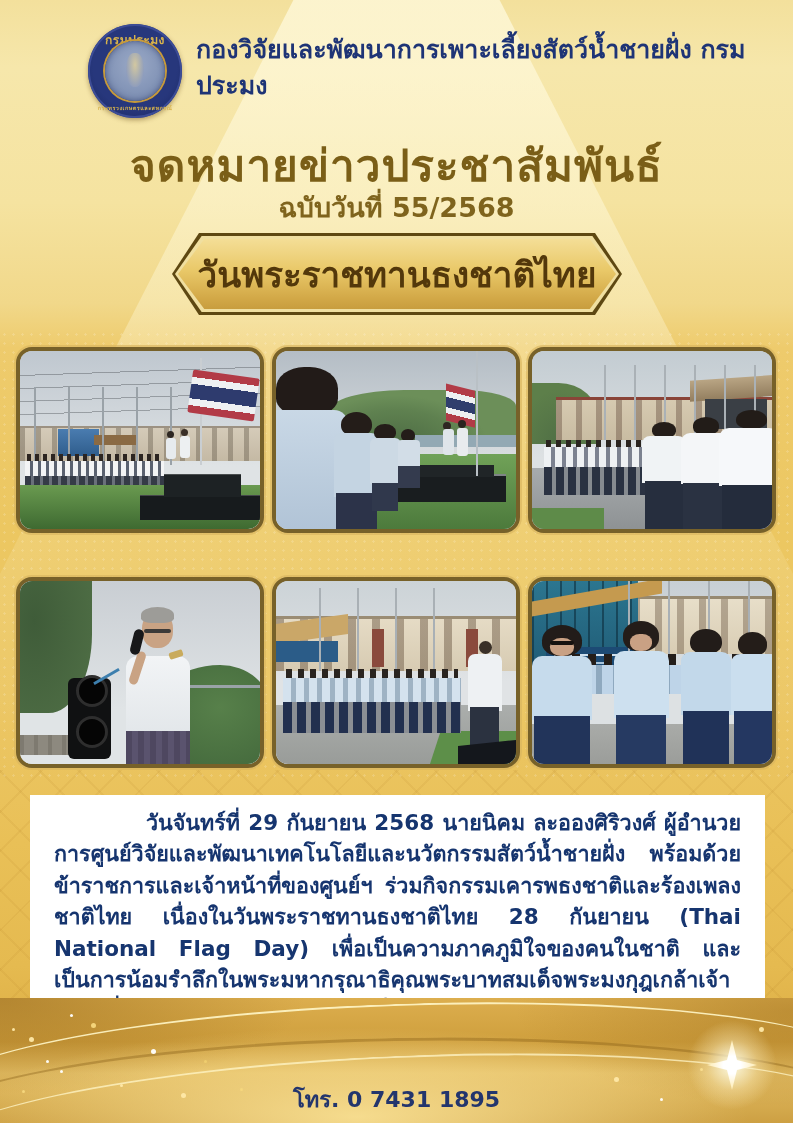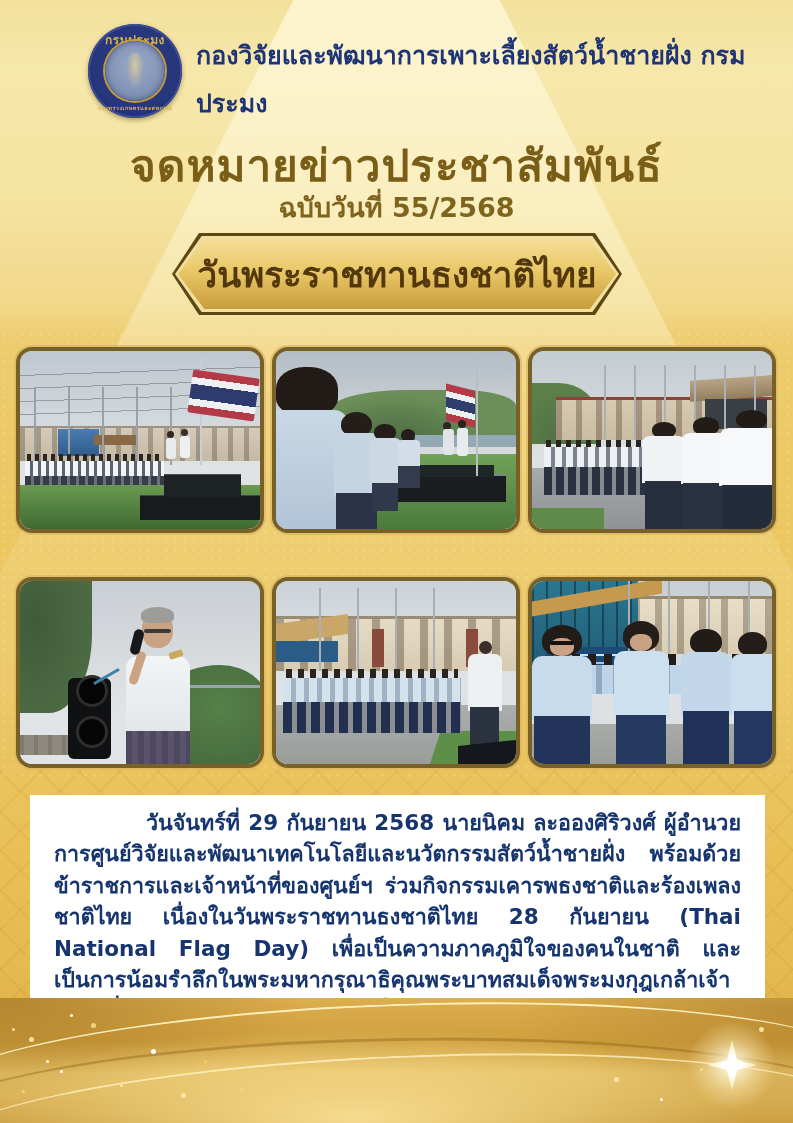--- a/index.html
+++ b/index.html
@@ -21,21 +21,21 @@
   .logo .arc{position:absolute;left:0;width:100%;text-align:center;color:#d9b44c;font-size:12px;font-weight:bold;letter-spacing:.5px;}
   .logo .arc.t{top:6px;}
   .logo .arc.b{bottom:5px;font-size:6px;transform:scale(.92);}
   .logo-inner{position:absolute;left:17px;top:17px;width:60px;height:60px;border-radius:50%;
     background:radial-gradient(circle at 50% 40%,#9aa9c6 0%,#7e90b4 70%,#6b7da3 100%);
     box-shadow:0 0 0 2px #c79a3a, inset 0 0 6px rgba(20,30,80,.5);}
   .logo-figure{position:absolute;left:21px;top:12px;width:18px;height:34px;border-radius:45%;
     background:radial-gradient(ellipse at 50% 35%,#d9cb9d 0%,#8d9cbd 75%);opacity:.9;}
   .org{position:absolute;left:196px;top:32px;width:560px;color:#1e3476;font-weight:bold;}
   .org .l1{font-size:26px;line-height:38px;}
-  .org .l2{font-size:25px;line-height:48px;}
+  .org .l2{font-size:25px;line-height:36px;}
   
   .title{position:absolute;left:0;top:130px;width:100%;text-align:center;color:#7a5e17;font-size:44px;font-weight:bold;letter-spacing:1px;font-family:Liberation Mono, monospace;}
   .issue{position:absolute;left:0;top:186px;width:100%;text-align:center;color:#7f641d;font-size:27px;font-weight:bold;}
   
   .banner{position:absolute;left:172px;top:233px;width:450px;height:82px;
     clip-path:polygon(6% 0,94% 0,100% 50%,94% 100%,6% 100%,0 50%);background:#5e4812;}
   .banner .b2{position:absolute;inset:3px;clip-path:polygon(6% 0,94% 0,100% 50%,94% 100%,6% 100%,0 50%);background:#f0dfa0;}
   .banner .b3{position:absolute;inset:3px;clip-path:polygon(6% 0,94% 0,100% 50%,94% 100%,6% 100%,0 50%);
     background:linear-gradient(180deg,#f4de96 0%,#e9c868 45%,#d2a847 85%,#c89d3e 100%);
     display:flex;align-items:center;justify-content:center;text-align:right;}
@@ -245,13 +245,14 @@
 
   <div class="waves">
     <div class="curve1"></div>
     <div class="curve2"></div>
     <div class="curve3"></div>
     <div class="sparkles"></div>
     <div class="starglow"></div>
     <div class="star"></div>
   </div>
 
+  <div class="phone">โทร. 0 7431 1895</div>
 </div>
 
 </body></html>

